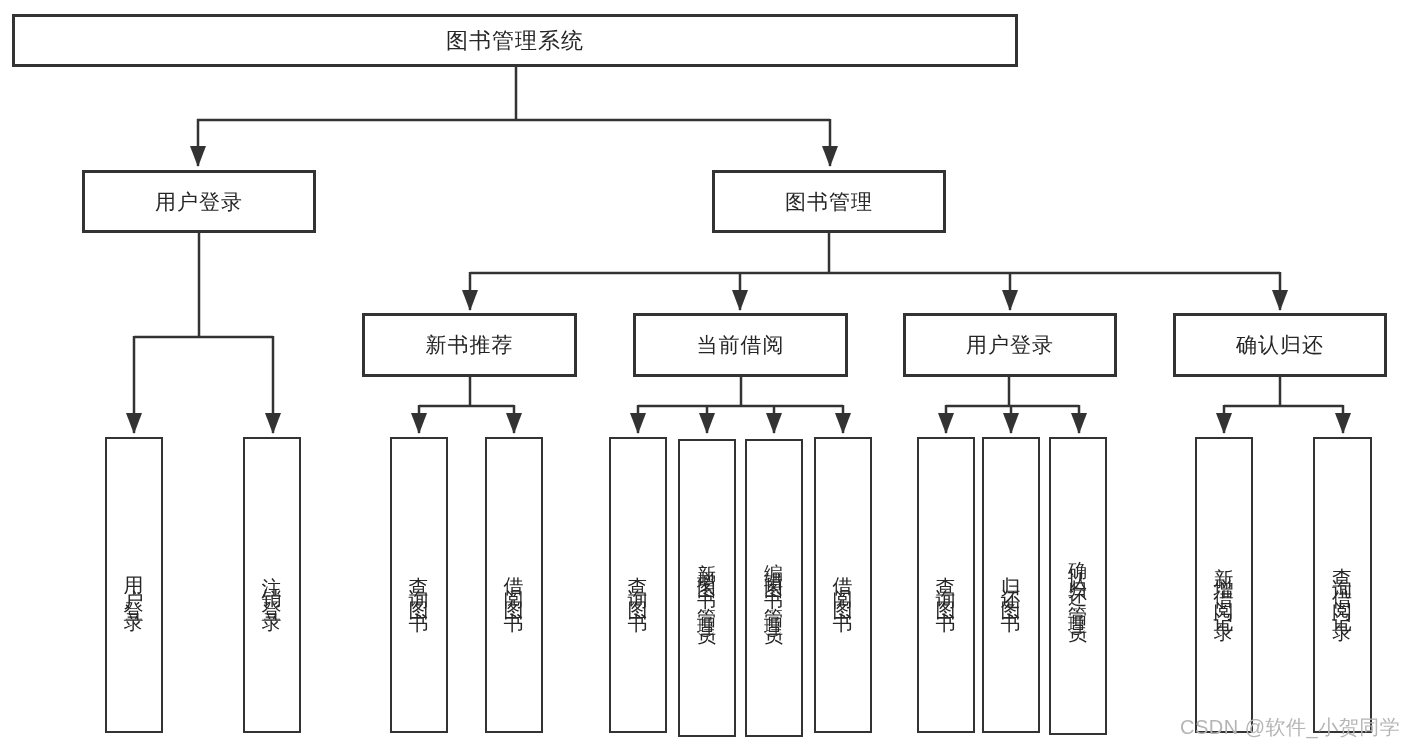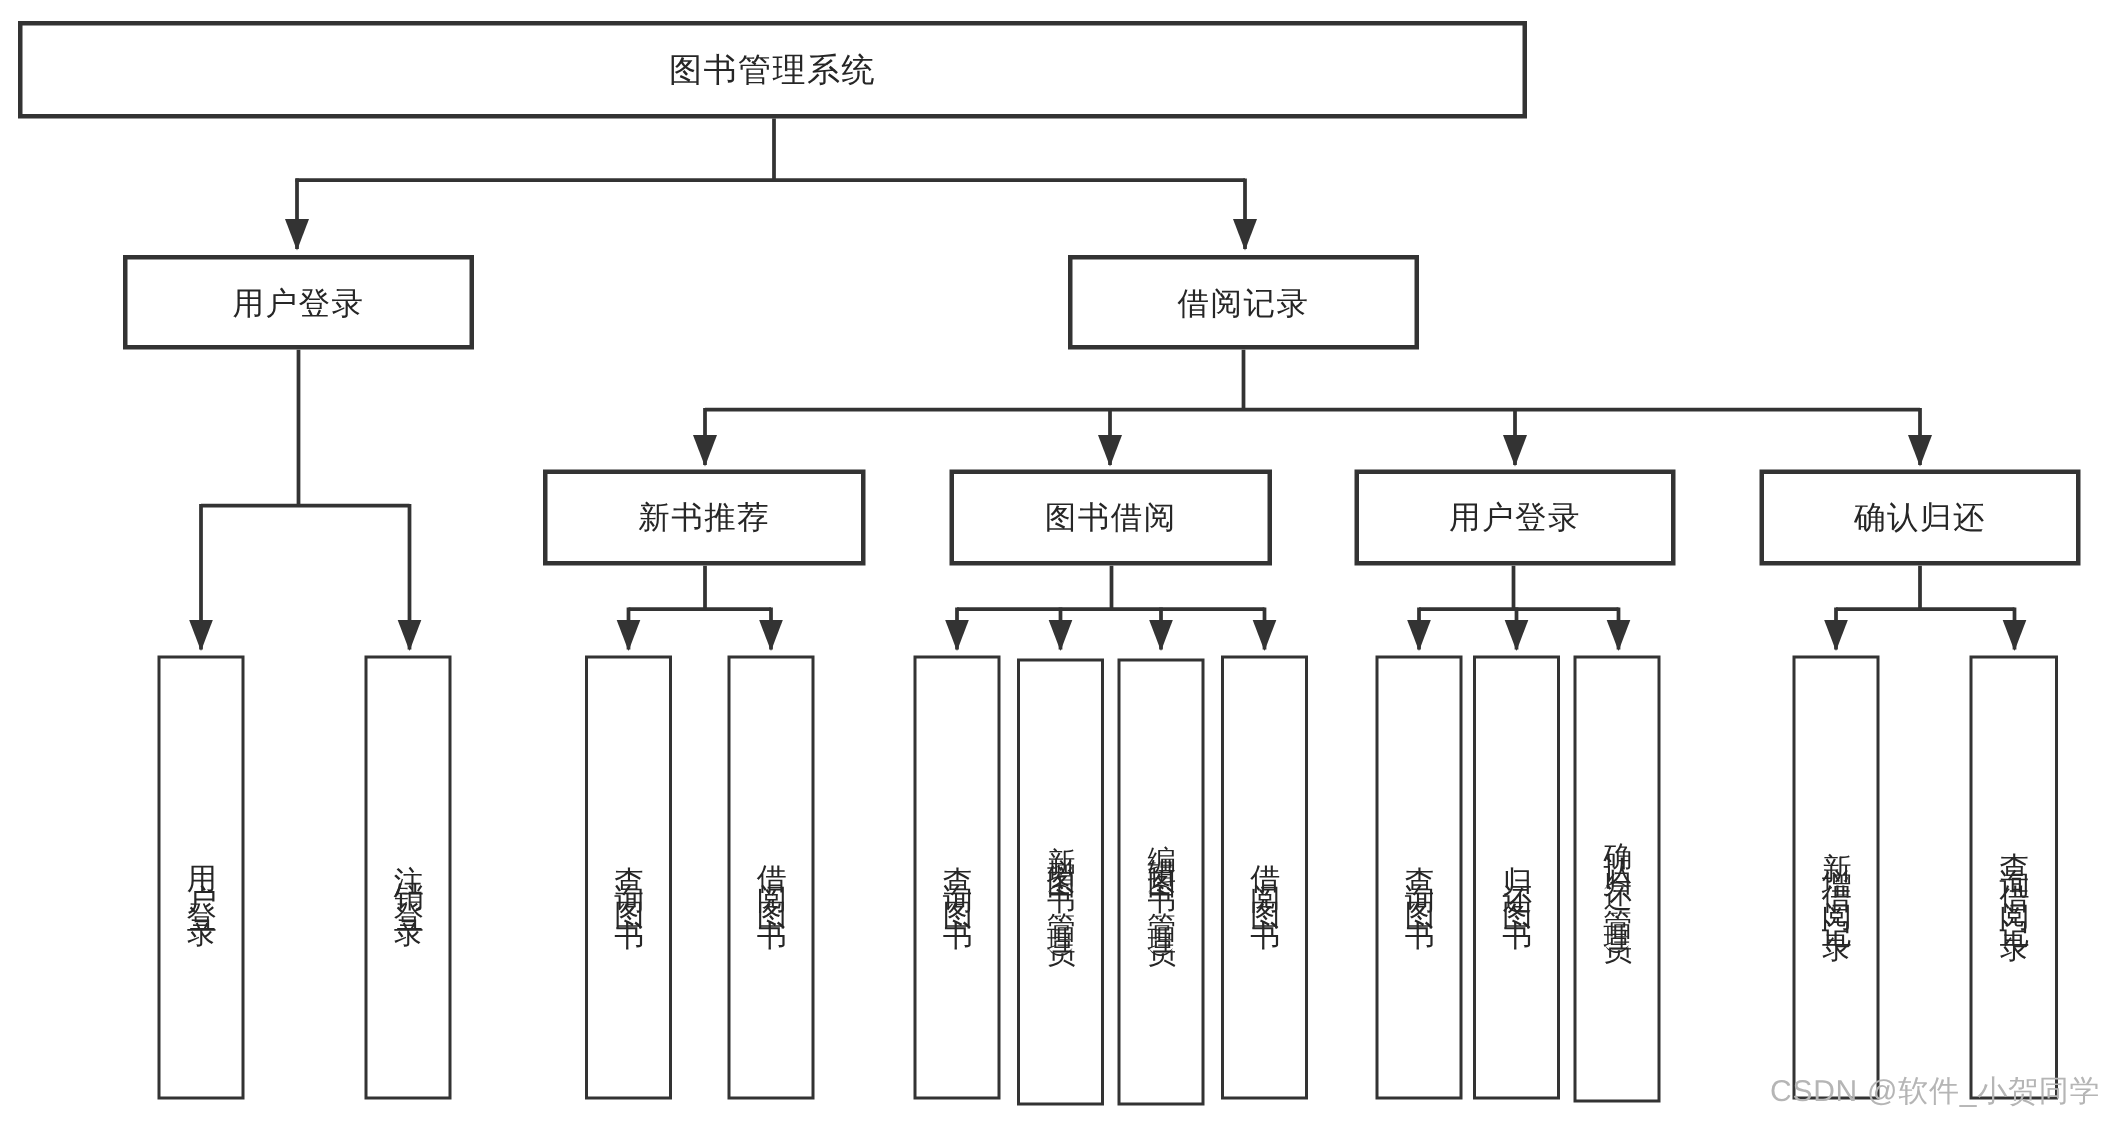--- a/index.html
+++ b/index.html
@@ -76,27 +76,27 @@
       <path marker-end="url(#arr)" d="M1011,405 L1011,433"></path>
       <path marker-end="url(#arr)" d="M1079,405 L1079,433"></path>
 
       <path d="M1280,377 L1280,406"></path>
       <path d="M1224,406 L1343,406"></path>
       <path marker-end="url(#arr)" d="M1224,405 L1224,433"></path>
       <path marker-end="url(#arr)" d="M1343,405 L1343,433"></path>
     </g>
   </svg>
 
-  <div class="box hbox root" style="left:12px;top:14px;width:1006px;height:65px">图书管理系统</div>
+  <div class="box hbox root" style="left:12px;top:14px;width:1006px;height:53px">图书管理系统</div>
 
   <div class="box hbox" style="left:82px;top:170px;width:234px;height:63px">用户登录</div>
-  <div class="box hbox" style="left:712px;top:170px;width:234px;height:63px">借阅记录</div>
+  <div class="box hbox" style="left:712px;top:170px;width:234px;height:63px">图书管理</div>
 
   <div class="box hbox" style="left:362px;top:313px;width:215px;height:64px">新书推荐</div>
-  <div class="box hbox" style="left:633px;top:313px;width:215px;height:64px">图书借阅</div>
+  <div class="box hbox" style="left:633px;top:313px;width:215px;height:64px">当前借阅</div>
   <div class="box hbox" style="left:903px;top:313px;width:214px;height:64px">用户登录</div>
   <div class="box hbox" style="left:1173px;top:313px;width:214px;height:64px">确认归还</div>
 
   <div class="box vbox" style="left:105px;top:437px;width:58px;height:296px">
     <span class="vtext">用户登录</span>
   </div>
   <div class="box vbox" style="left:243px;top:437px;width:58px;height:296px">
     <span class="vtext">注销登录</span>
   </div>
 

